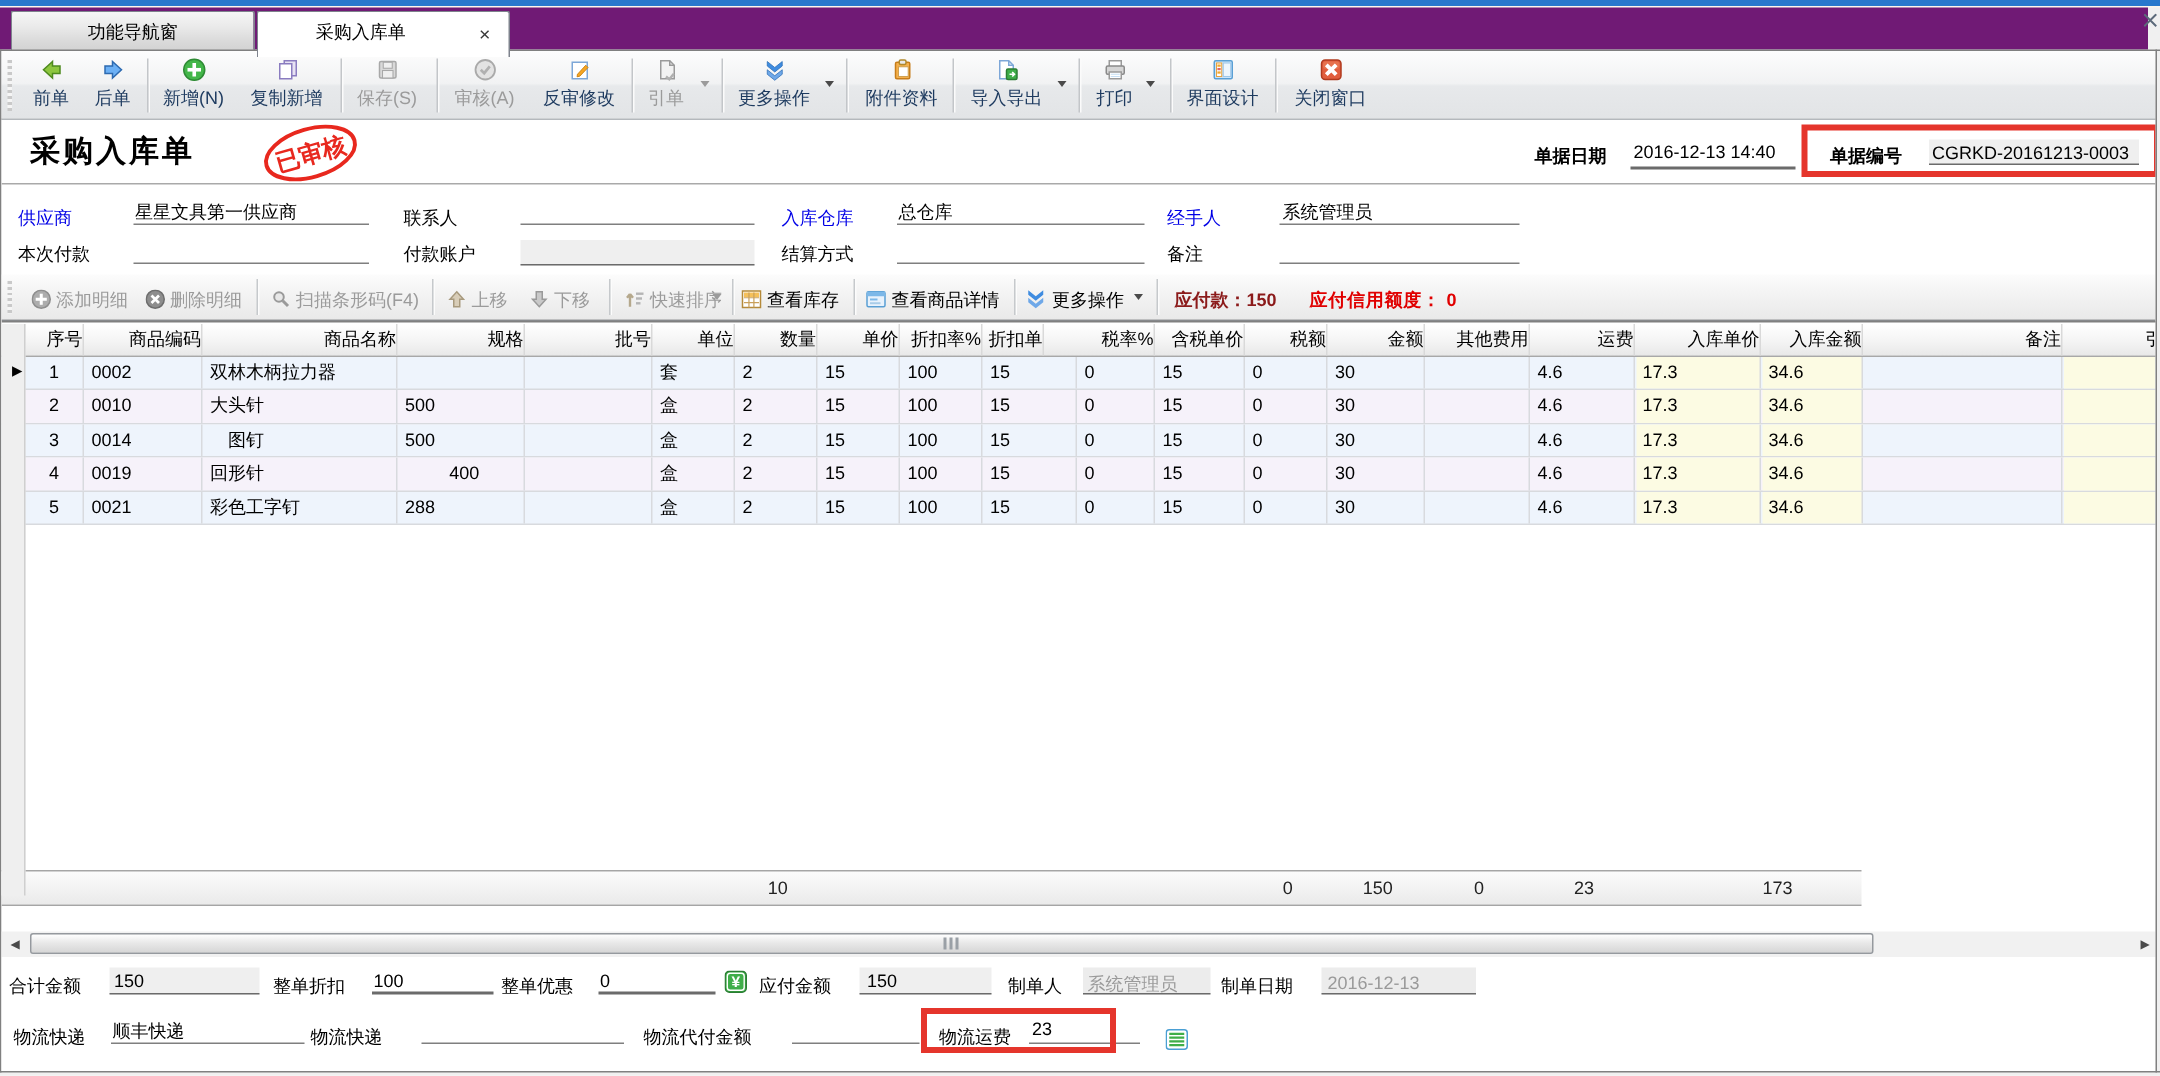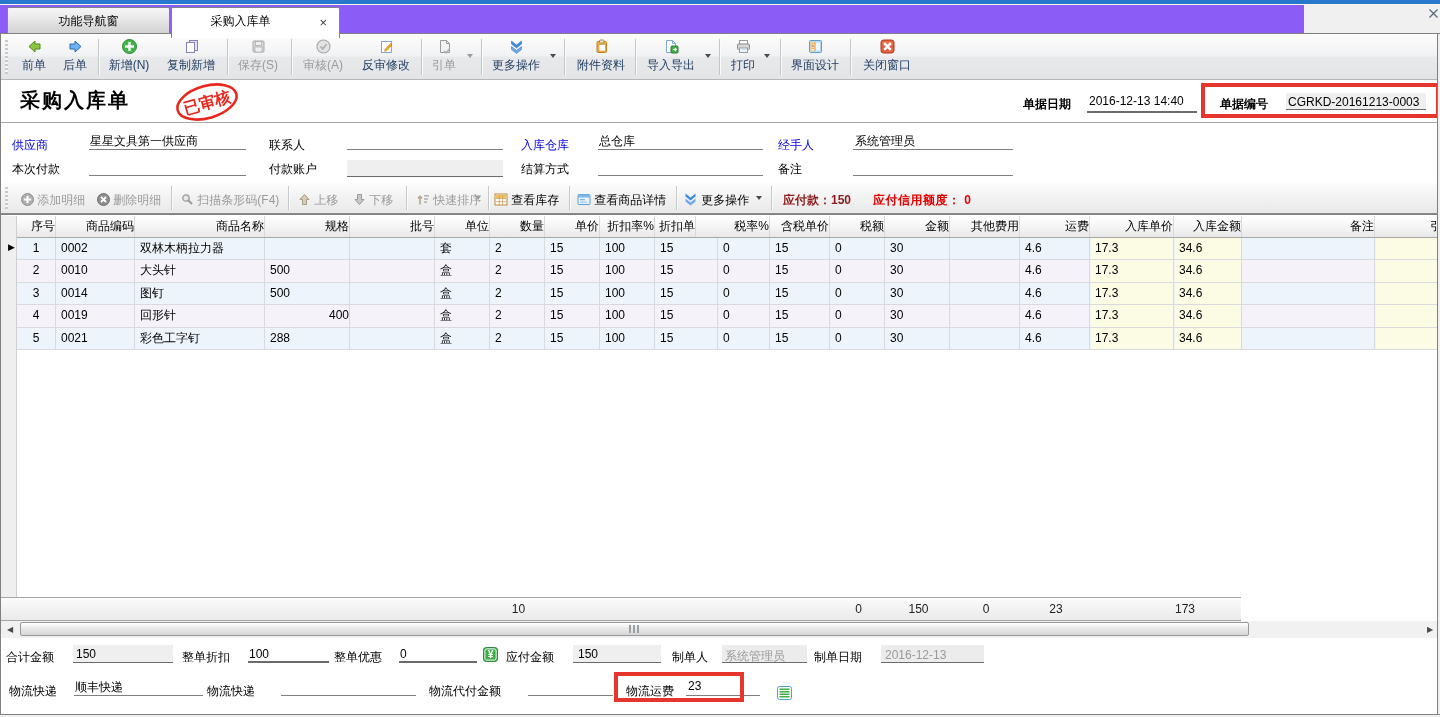--- a/index.html
+++ b/index.html
@@ -1,18 +1,18 @@
 <!DOCTYPE html>
 <html><head><meta charset="utf-8">
 <style>
 * {margin:0;padding:0;box-sizing:border-box}
 html,body {width:1440px;height:717px;overflow:hidden;font-family:"Liberation Sans",sans-serif;font-size:12px;background:#f0f0f0;position:relative}
 #bluebar {position:absolute;left:0;top:0;width:1440px;height:4px;background:#2878cd}
 #creamline {position:absolute;left:0;top:4px;width:1440px;height:1px;background:#fbf7ee}
-#tabstrip {position:absolute;left:0;top:5px;width:1304px;height:28px;background:#8b5cf6}
+#tabstrip {position:absolute;left:0;top:5px;width:1432px;height:28px;background:#701a75}
 .tab {position:absolute;top:2px;height:27px;border:1px solid #7e838d;border-bottom:none;border-radius:2px 2px 0 0;background:linear-gradient(#f6f6f6,#e9e9e9 40%,#dadada 75%,#d2d2d2);text-align:center;line-height:26px;color:#000}
 .tab.active {background:#fff;height:31px;z-index:3}
 #frame-top {position:absolute;left:0;top:33px;width:1440px;height:1px;background:#808080;z-index:1}
 #frame-left {position:absolute;left:0;top:33px;width:1px;height:682px;background:#808080}
 #frame-right {position:absolute;left:1437px;top:33px;width:1px;height:682px;background:#808080;z-index:10}
 #frame-bottom {position:absolute;left:0;top:714px;width:1440px;height:1px;background:#808080}
 #toolbar {position:absolute;left:1px;top:34px;width:1436px;height:46px;background:linear-gradient(#fdfdfd,#f1f2f3 48%,#e7e9eb 52%,#e2e4e6);border-bottom:1px solid #b4b8bc}
 .tsep {position:absolute;width:1px;background:#c3c6c9;box-shadow:1px 0 0 #fbfbfb}
 .titem {position:absolute;top:4px;text-align:center;color:#1d3a5f;font-size:12px;line-height:17px}
 .titem.dis {color:#9b9b9b}
@@ -30,21 +30,21 @@
 .ttsep {position:absolute;top:3px;height:24px;width:1px;background:#c6c9cc;box-shadow:1px 0 0 #fcfcfc}
 #tablewrap {position:absolute;left:0;top:134px;width:1437px;height:383px;background:#fff;border-top:1px solid #808080;overflow:hidden}
 #thead {position:absolute;left:0;top:1px;width:1437px;height:22px;background:linear-gradient(#ffffff,#f4f4f4 55%,#e8e8e8);border-bottom:1px solid #a8a8a8}
 .hc {position:absolute;top:0;height:21px;line-height:21px;text-align:right;border-right:1px solid #d9d9d9;color:#000}
 .drow {position:absolute;left:0;width:1437px;border-bottom:1px solid #d8dade}
 .drow.odd {background:#eef4fc}
 .drow.even {background:#f6f2fa}
 .dc {position:absolute;top:0;height:100%;line-height:21px;border-right:1px solid #d8dade;overflow:hidden;white-space:nowrap}
 .rowmark {position:absolute;left:7px;top:3.5px;font-size:9px;color:#000;z-index:3}
 #indcol {position:absolute;left:0;top:1px;width:16px;height:382px;background:#efefef;border-right:1px solid #cfcfcf;z-index:2}
-#totals {position:absolute;left:0;top:517px;width:1240px;height:24px;background:linear-gradient(#fbfbfb,#eaeaea);border-top:1px solid #a5a5a5;border-bottom:1px solid #a5a5a5}
+#totals {position:absolute;left:0;top:500px;width:1240px;height:24px;background:linear-gradient(#fbfbfb,#eaeaea);border-top:1px solid #a5a5a5;border-bottom:1px solid #a5a5a5}
 .tot {position:absolute;top:4px;color:#222}
 #hscroll {position:absolute;left:0;top:541px;width:1437px;height:17px;background:#f1f1f1}
 #hthumb {position:absolute;left:19px;top:1px;width:1229px;height:14px;background:linear-gradient(#ffffff,#e9e9e9 45%,#d6d6d6);border:1px solid #95999e;border-radius:2px}
 #bottomform {position:absolute;left:0;top:558px;width:1437px;height:76px;background:#fff}
 .redbox {position:absolute;border:4px solid #e5352c;z-index:5}
 </style></head>
 <body>
 <div id="bluebar"></div>
 <div id="creamline"></div>
 <div id="tabstrip">
@@ -295,21 +295,21 @@
 <div class="dc" style="left:950px;width:69px;text-align:left;padding-left:4px"></div>
 <div class="dc" style="left:1020px;width:69px;text-align:left;padding-left:4px">4.6</div>
 <div class="dc" style="left:1090px;width:83px;text-align:left;padding-left:4px;background:#fcfbe3">17.3</div>
 <div class="dc" style="left:1174px;width:67px;text-align:left;padding-left:4px;background:#fcfbe3">34.6</div>
 <div class="dc" style="left:1242px;width:132px;text-align:left;padding-left:4px"></div>
 <div class="dc" style="left:1375px;width:61px;text-align:left;padding-left:4px;background:#fcfbe3;border-right:none"></div>
       </div>
 <div class="drow odd" style="top:67.8px;height:22.4px">
 <div class="dc" style="left:16px;width:39px;text-align:center">3</div>
 <div class="dc" style="left:56px;width:78px;text-align:left;padding-left:4px">0014</div>
-<div class="dc" style="left:135px;width:129px;text-align:left;padding-left:4px">图钉</div>
+<div class="dc" style="left:135px;width:129px;text-align:left;padding-left:16px">图钉</div>
 <div class="dc" style="left:265px;width:84px;text-align:left;padding-left:4px">500</div>
 <div class="dc" style="left:350px;width:84px;text-align:left;padding-left:4px"></div>
 <div class="dc" style="left:435px;width:54px;text-align:left;padding-left:4px">盒</div>
 <div class="dc" style="left:490px;width:54px;text-align:left;padding-left:4px">2</div>
 <div class="dc" style="left:545px;width:54px;text-align:left;padding-left:4px">15</div>
 <div class="dc" style="left:600px;width:54px;text-align:left;padding-left:4px">100</div>
 <div class="dc" style="left:655px;width:62px;text-align:left;padding-left:4px">15</div>
 <div class="dc" style="left:718px;width:51px;text-align:left;padding-left:4px">0</div>
 <div class="dc" style="left:770px;width:59px;text-align:left;padding-left:4px">15</div>
 <div class="dc" style="left:830px;width:54px;text-align:left;padding-left:4px">0</div>
@@ -318,21 +318,21 @@
 <div class="dc" style="left:1020px;width:69px;text-align:left;padding-left:4px">4.6</div>
 <div class="dc" style="left:1090px;width:83px;text-align:left;padding-left:4px;background:#fcfbe3">17.3</div>
 <div class="dc" style="left:1174px;width:67px;text-align:left;padding-left:4px;background:#fcfbe3">34.6</div>
 <div class="dc" style="left:1242px;width:132px;text-align:left;padding-left:4px"></div>
 <div class="dc" style="left:1375px;width:61px;text-align:left;padding-left:4px;background:#fcfbe3;border-right:none"></div>
       </div>
 <div class="drow even" style="top:90.2px;height:22.4px">
 <div class="dc" style="left:16px;width:39px;text-align:center">4</div>
 <div class="dc" style="left:56px;width:78px;text-align:left;padding-left:4px">0019</div>
 <div class="dc" style="left:135px;width:129px;text-align:left;padding-left:4px">回形针</div>
-<div class="dc" style="left:265px;width:84px;text-align:right;padding-left:4px">400</div>
+<div class="dc" style="left:265px;width:84px;text-align:center;padding-left:4px">400</div>
 <div class="dc" style="left:350px;width:84px;text-align:left;padding-left:4px"></div>
 <div class="dc" style="left:435px;width:54px;text-align:left;padding-left:4px">盒</div>
 <div class="dc" style="left:490px;width:54px;text-align:left;padding-left:4px">2</div>
 <div class="dc" style="left:545px;width:54px;text-align:left;padding-left:4px">15</div>
 <div class="dc" style="left:600px;width:54px;text-align:left;padding-left:4px">100</div>
 <div class="dc" style="left:655px;width:62px;text-align:left;padding-left:4px">15</div>
 <div class="dc" style="left:718px;width:51px;text-align:left;padding-left:4px">0</div>
 <div class="dc" style="left:770px;width:59px;text-align:left;padding-left:4px">15</div>
 <div class="dc" style="left:830px;width:54px;text-align:left;padding-left:4px">0</div>
 <div class="dc" style="left:885px;width:64px;text-align:left;padding-left:4px">30</div>

